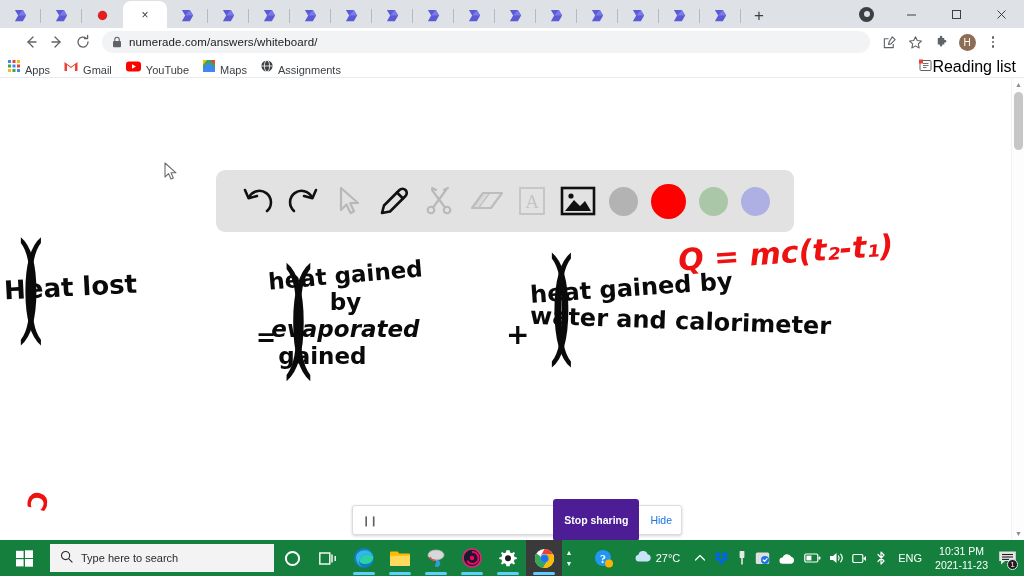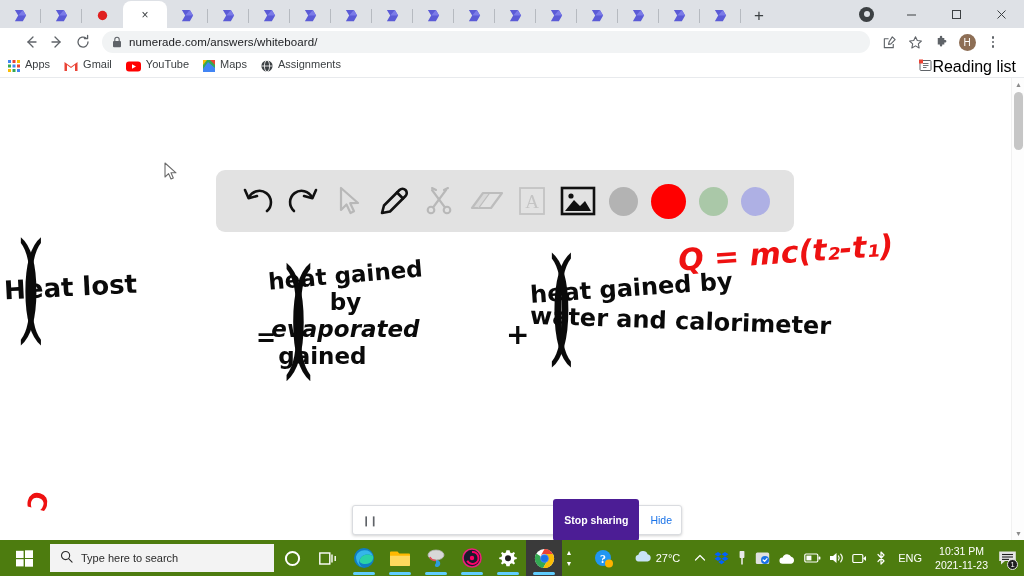--- a/index.html
+++ b/index.html
@@ -76,21 +76,21 @@
   }
   .kebab { display:flex;flex-direction:column;gap:2px;align-items:center; }
   .kebab span { width:2.5px;height:2.5px;border-radius:50%;background:#5f6368;display:block;}
 
   
   .bookmarks {
     position:absolute; left:0; top:56px; width:1024px; height:22px;
     background:#fff; display:flex; align-items:center; padding:0 8px;
     border-bottom:1px solid #e8eaed;
   }
-  .bm { display:flex; align-items:flex-start; margin-right:14px; }
+  .bm { display:flex; align-items:flex-end; margin-right:14px; }
   .bm .bml { font-size:11px; color:#3c4043; margin-left:5px; white-space:nowrap;}
   .bm-right { margin-left:auto; display:flex; align-items:center; }
 
   
   .page {
     position:absolute; left:0; top:78px; width:1024px; height:462px;
     background:#ffffff; overflow:hidden;
   }
   .scrollbar {
     position:absolute; right:0; top:78px; width:13px; height:462px;
@@ -148,21 +148,21 @@
     border:none; border-radius:3px; padding:15px 11px; font-weight:bold;
     font-family:"Liberation Sans", sans-serif; cursor:pointer; white-space:nowrap;
   }
   .hide-btn {
     color:#1a73e8; font-size:10.5px; margin-left:11px; cursor:pointer; white-space:nowrap;
   }
 
   
   .taskbar {
     position:absolute; left:0; top:540px; width:1024px; height:36px;
-    background:#4d7c0f; display:flex; align-items:center;
+    background:#15803d; display:flex; align-items:center;
   }
   .start {
     width:48px;height:36px;display:flex;align-items:center;justify-content:center;
   }
   .searchbox {
     width:224px; height:28px; background:#f3f3f3; display:flex; align-items:center;
     padding:0 10px; margin-left:2px;
   }
   .searchbox .ph { font-size:11px; color:#2b2b2b; margin-left:8px; }
   .tb-icon { width:36px;height:36px;display:flex;align-items:center;justify-content:center;}

